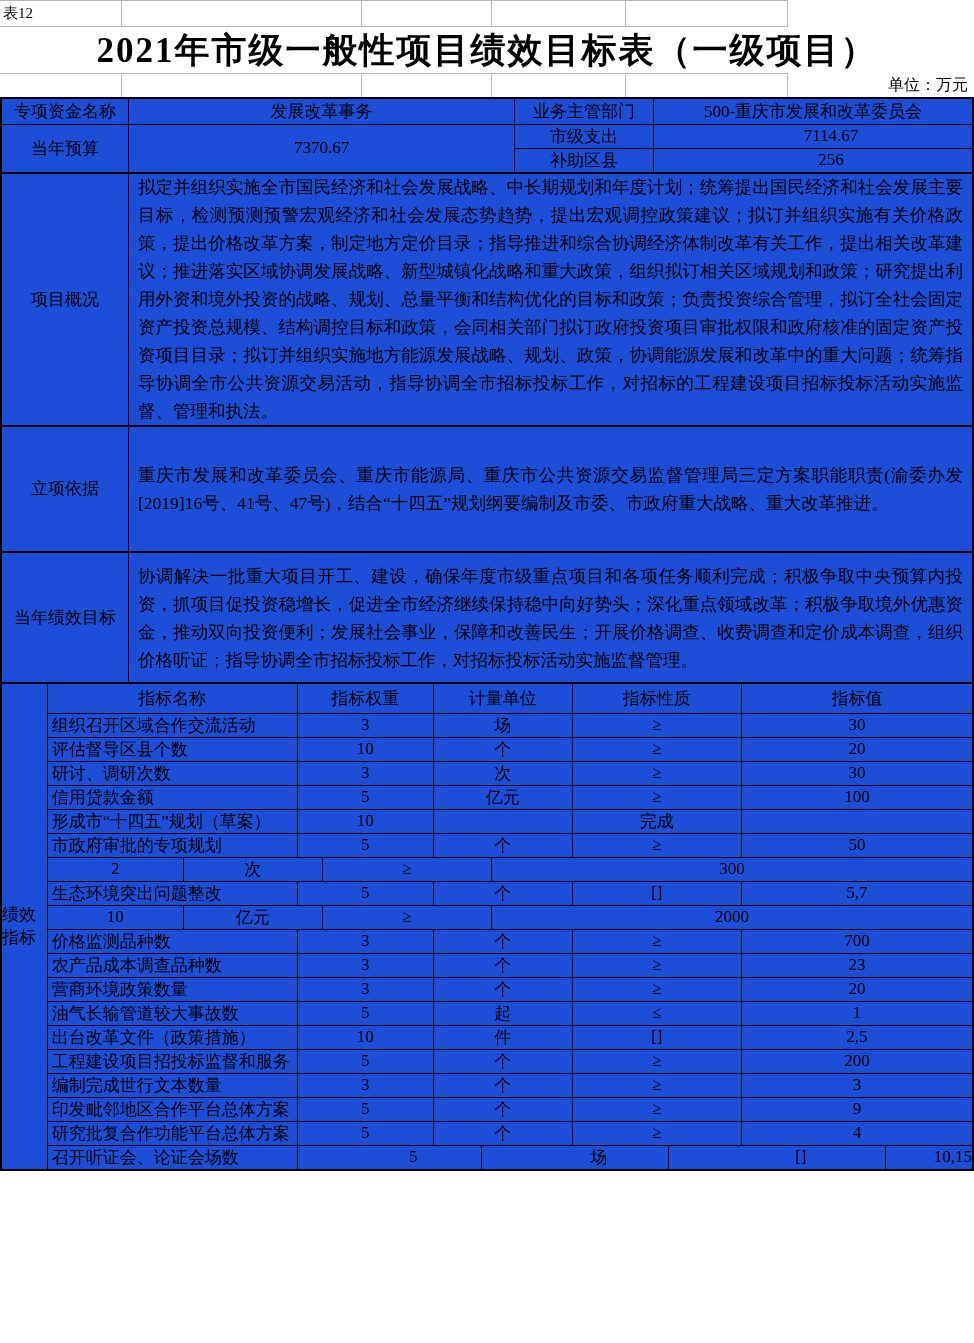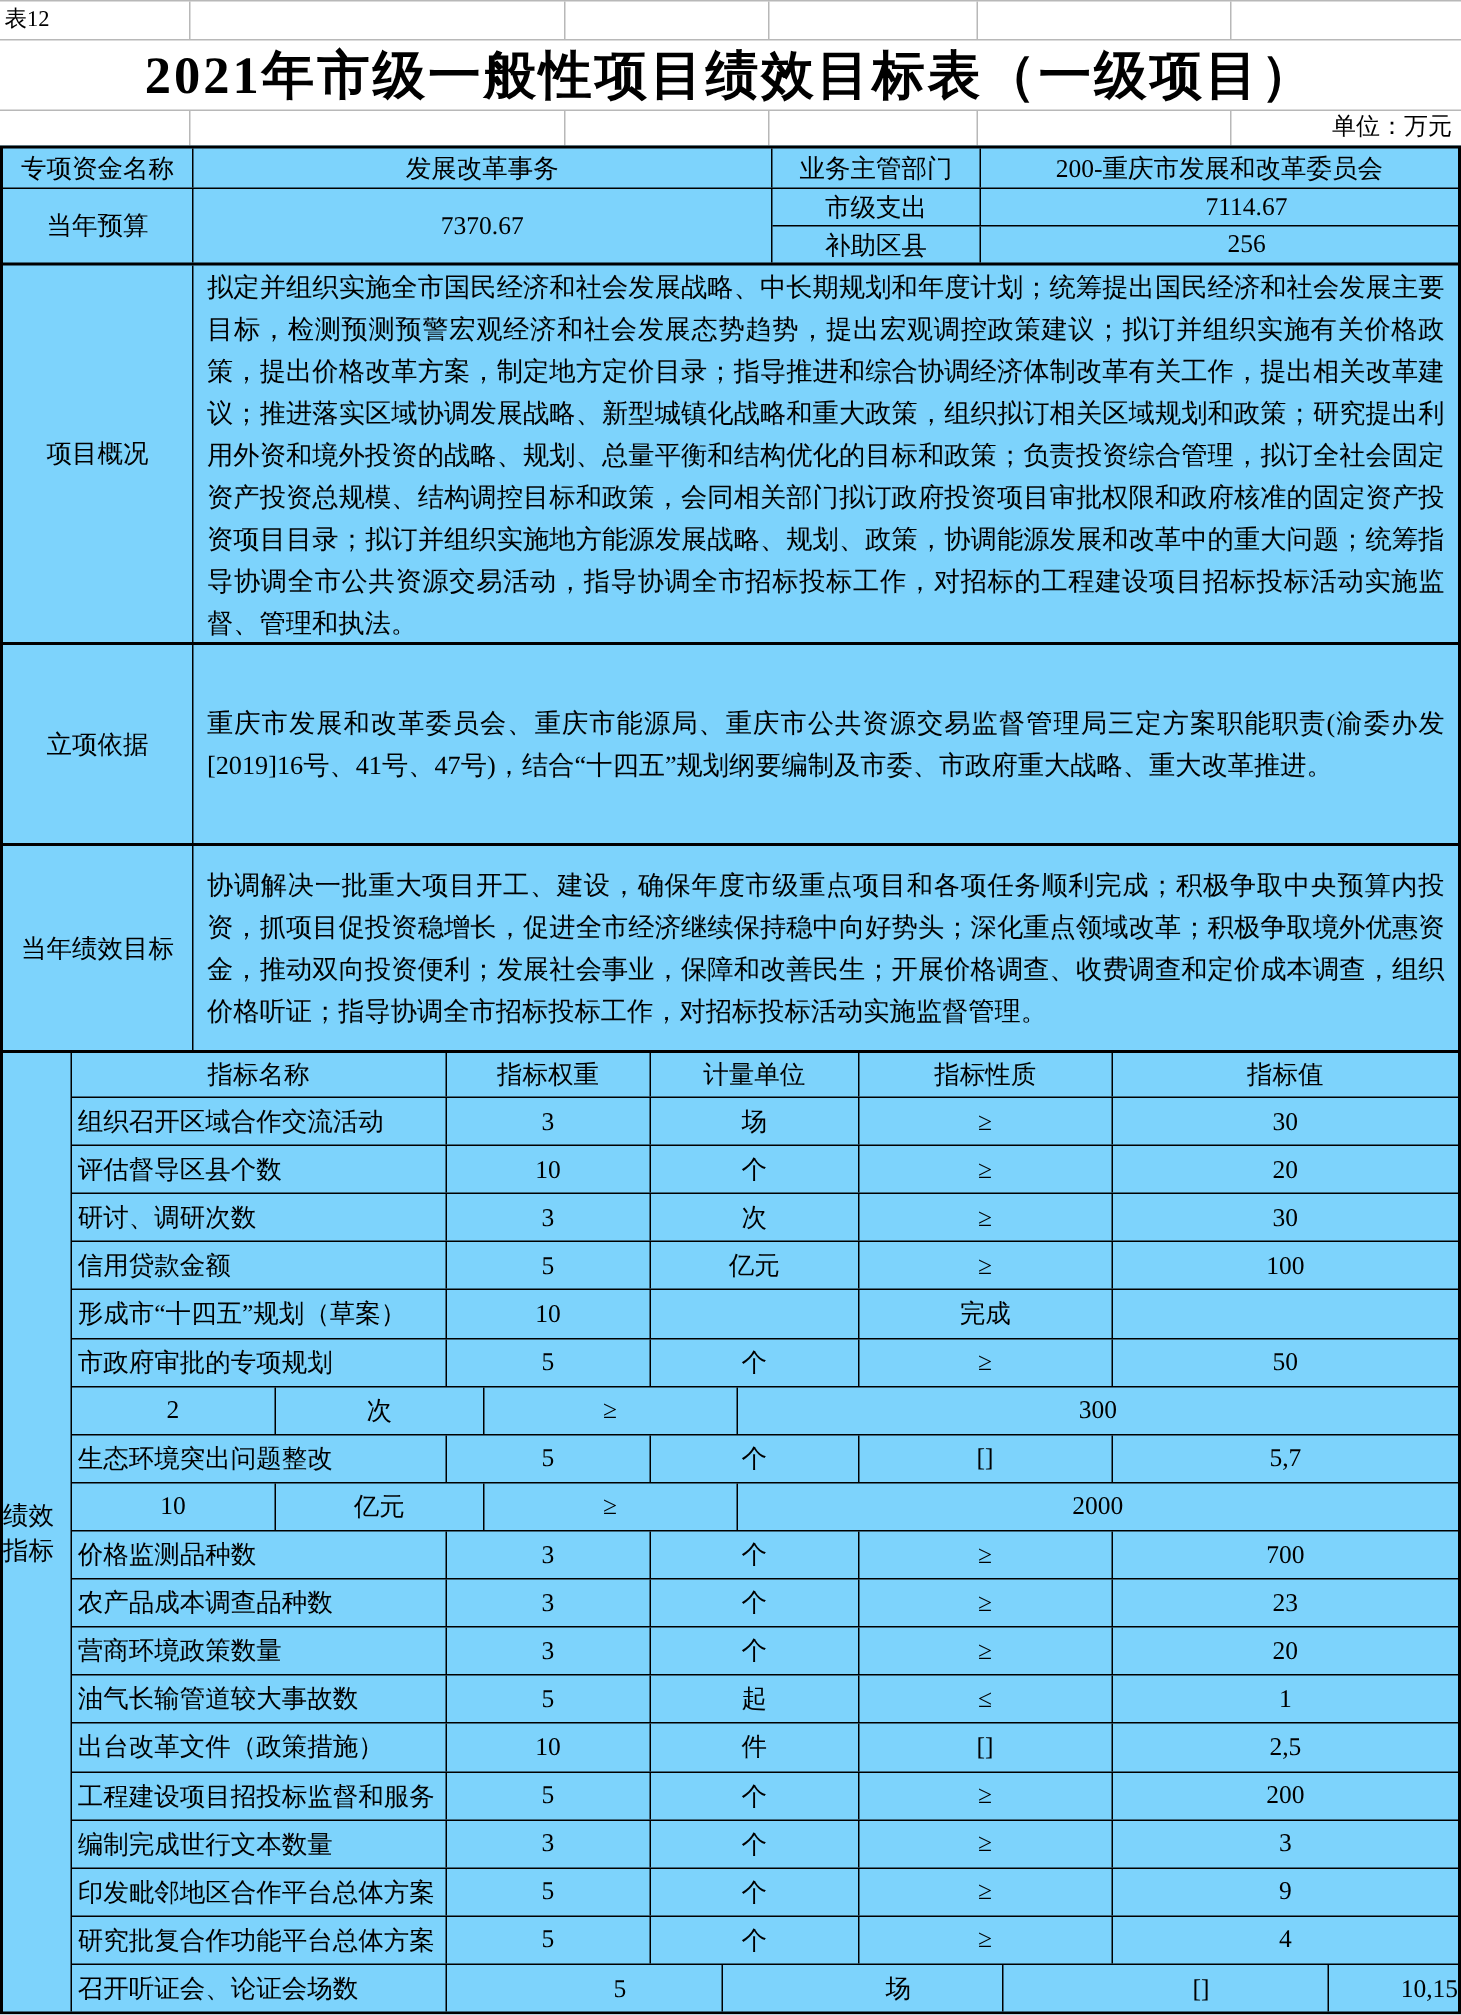--- a/index.html
+++ b/index.html
@@ -7,40 +7,40 @@
   .screen {
     position: relative;
     width: 974px;
     height: 1343px;
     background: #ffffff;
     color: #000000;
     font-family: "Liberation Serif", "DejaVu Serif", serif;
     overflow: hidden;
   }
   
-  .toprow { position: absolute; left: 0; width: 974px; display: flex; }
+  .toprow { position: absolute; left: 0; width: 788px; display: flex; }
   .r1 { top: 0; height: 27px; border-top: 1px solid #b8b8b8; border-bottom: 1px solid #b8b8b8; }
   .r3 { top: 73px; height: 24px; border-top: 1px solid #b8b8b8; }
   .gcell { height: 100%; border-right: 1px solid #b8b8b8; }
   .gw1 { width: 127px; } .gw2 { width: 250px; } .gw3 { width: 136px; }
   .gw4 { width: 139px; } .gw5 { width: 169px; } .gw6 { flex: 1; border-right: none; }
   .sheet-label { font-size: 15px; line-height: 25px; padding-left: 3px; display: block; }
   .title {
     position: absolute; top: 27px; left: 0; width: 974px; height: 46px;
     display: flex; align-items: center; justify-content: center;
     font-size: 35px; font-weight: bold; letter-spacing: 2px; white-space: nowrap;
   }
   .unit-note {
     position: absolute; top: 73px; right: 6px; height: 24px;
     font-size: 16px; line-height: 24px;
   }
   
   .mtable {
-    position: absolute; top: 97px; left: 0; width: 974px; height: 1246px;
-    border: 2px solid #000; display: flex; flex-direction: column; background: #7dd3fc;
+    position: absolute; top: 97px; left: 0; width: 974px; height: 1074px;
+    border: 2px solid #000; display: flex; flex-direction: column; background: #1d4ed8;
   }
   .mrow { display: flex; width: 100%; border-bottom: 1px solid #000; }
   .mrow.bb2 { border-bottom-width: 2px; }
   .c { border-right: 1px solid #000; display: flex; align-items: center; justify-content: center; font-size: 17px; }
   .c.noline { border-right: none; }
   .wA { width: 127px; } .wBC { width: 386px; } .wD { width: 139px; } .wEF { flex: 1; }
   .row-info { height: 27px; }
   .row-budget { height: 51px; }
   .row-overview { height: 253px; }
   .row-basis { height: 134px; }
@@ -91,21 +91,21 @@
     <div class="gcell gw6"></div>
   </div>
   <div class="unit-note">单位：万元</div>
 
   <div class="mtable">
 
     <div class="mrow row-info">
       <div class="c wA">专项资金名称</div>
       <div class="c wBC">发展改革事务</div>
       <div class="c wD">业务主管部门</div>
-      <div class="c wEF noline">200-重庆市发展和改革委员会</div>
+      <div class="c wEF noline">500-重庆市发展和改革委员会</div>
     </div>
 
     <div class="mrow row-budget bb2">
       <div class="c wA">当年预算</div>
       <div class="c wBC">7370.67</div>
       <div class="split">
         <div class="sub">
           <div class="c wD">市级支出</div>
           <div class="c wEF noline">7114.67</div>
         </div>

